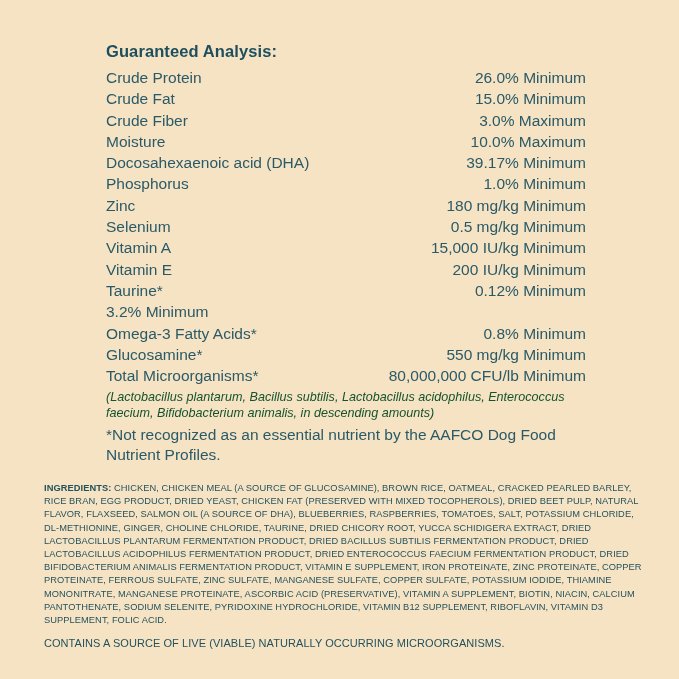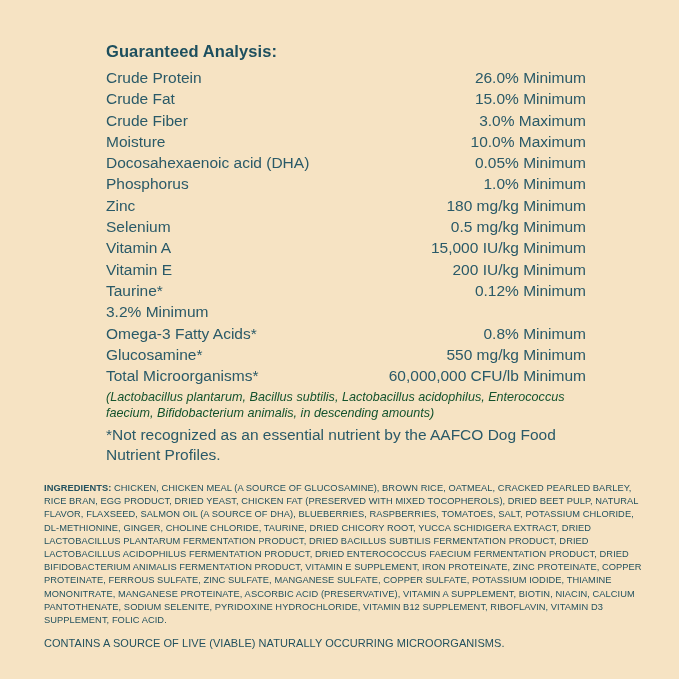--- a/index.html
+++ b/index.html
@@ -108,21 +108,21 @@
         <div class="ga-row">
           <span class="ga-name">Crude Fiber</span>
           <span class="ga-val">3.0% Maximum</span>
         </div>
         <div class="ga-row">
           <span class="ga-name">Moisture</span>
           <span class="ga-val">10.0% Maximum</span>
         </div>
         <div class="ga-row">
           <span class="ga-name">Docosahexaenoic acid (DHA)</span>
-          <span class="ga-val">0.05% Minimum</span>
+          <span class="ga-val">39.17% Minimum</span>
         </div>
         <div class="ga-row">
           <span class="ga-name">Phosphorus</span>
           <span class="ga-val">1.0% Minimum</span>
         </div>
         <div class="ga-row">
           <span class="ga-name">Zinc</span>
           <span class="ga-val">180 mg/kg Minimum</span>
         </div>
         <div class="ga-row">
@@ -147,21 +147,21 @@
         <div class="ga-row">
           <span class="ga-name">Omega-3 Fatty Acids*</span>
           <span class="ga-val">0.8% Minimum</span>
         </div>
         <div class="ga-row">
           <span class="ga-name">Glucosamine*</span>
           <span class="ga-val">550 mg/kg Minimum</span>
         </div>
         <div class="ga-row">
           <span class="ga-name">Total Microorganisms*</span>
-          <span class="ga-val">60,000,000 CFU/lb Minimum</span>
+          <span class="ga-val">80,000,000 CFU/lb Minimum</span>
         </div>
       </div>
     <div class="ga-note">(Lactobacillus plantarum, Bacillus subtilis, Lactobacillus acidophilus, Enterococcus faecium, Bifidobacterium animalis, in descending amounts)</div>
   </div>
 
   <div class="footnote">*Not recognized as an essential nutrient by the AAFCO Dog Food Nutrient Profiles.</div>
 
   <div class="ingredients">
     <span class="lead">INGREDIENTS:</span><span> CHICKEN, CHICKEN MEAL (A SOURCE OF GLUCOSAMINE), BROWN RICE, OATMEAL, CRACKED PEARLED BARLEY, RICE BRAN, EGG PRODUCT, DRIED YEAST, CHICKEN FAT (PRESERVED WITH MIXED TOCOPHEROLS), DRIED BEET PULP, NATURAL FLAVOR, FLAXSEED, SALMON OIL (A SOURCE OF DHA), BLUEBERRIES, RASPBERRIES, TOMATOES, SALT, POTASSIUM CHLORIDE, DL-METHIONINE, GINGER, CHOLINE CHLORIDE, TAURINE, DRIED CHICORY ROOT, YUCCA SCHIDIGERA EXTRACT, DRIED LACTOBACILLUS PLANTARUM FERMENTATION PRODUCT, DRIED BACILLUS SUBTILIS FERMENTATION PRODUCT, DRIED LACTOBACILLUS ACIDOPHILUS FERMENTATION PRODUCT, DRIED ENTEROCOCCUS FAECIUM FERMENTATION PRODUCT, DRIED BIFIDOBACTERIUM ANIMALIS FERMENTATION PRODUCT, VITAMIN E SUPPLEMENT, IRON PROTEINATE, ZINC PROTEINATE, COPPER PROTEINATE, FERROUS SULFATE, ZINC SULFATE, MANGANESE SULFATE, COPPER SULFATE, POTASSIUM IODIDE, THIAMINE MONONITRATE, MANGANESE PROTEINATE, ASCORBIC ACID (PRESERVATIVE), VITAMIN A SUPPLEMENT, BIOTIN, NIACIN, CALCIUM PANTOTHENATE, SODIUM SELENITE, PYRIDOXINE HYDROCHLORIDE, VITAMIN B12 SUPPLEMENT, RIBOFLAVIN, VITAMIN D3 SUPPLEMENT, FOLIC ACID.</span>
   </div>

